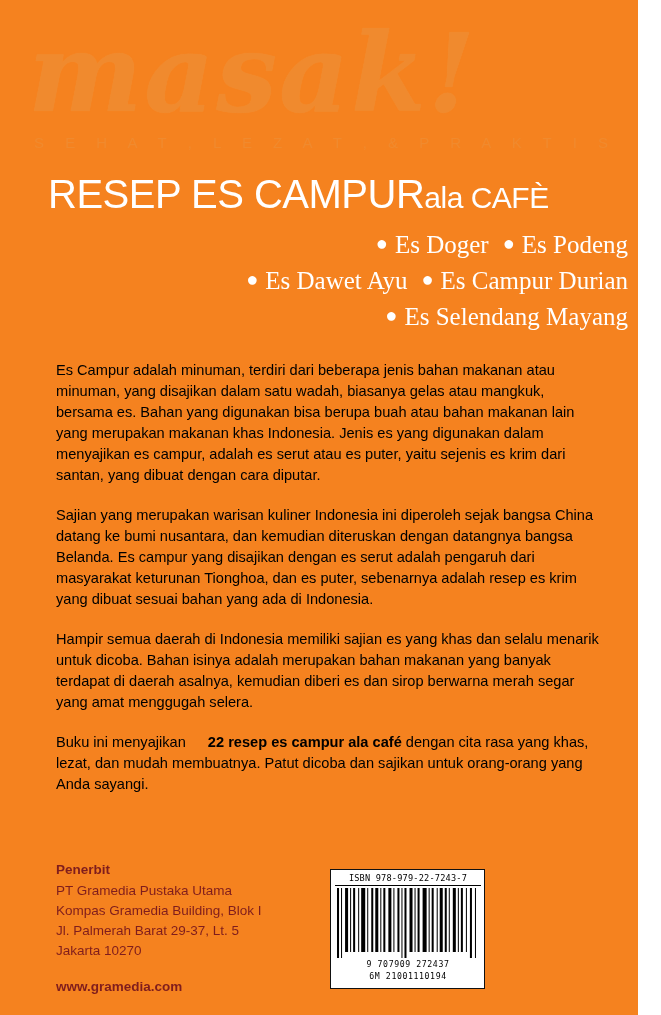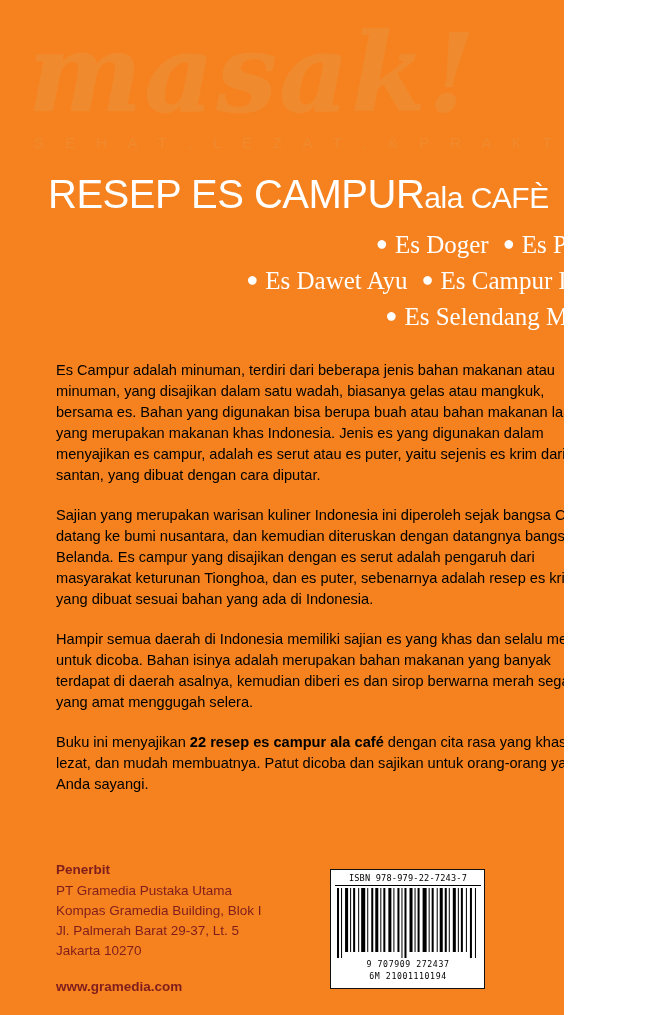--- a/index.html
+++ b/index.html
@@ -8,21 +8,21 @@
     background: #ffffff;
   }
   body {
     width: 661px;
     height: 1015px;
     font-family: "DejaVu Sans", sans-serif;
     overflow: hidden;
   }
   .cover {
     position: relative;
-    width: 564px;
+    width: 638px;
     height: 1015px;
     background: #f5821f;
     box-sizing: border-box;
     overflow: hidden;
   }
   
   .brand-wrap {
     position: absolute;
     left: 28px;
     top: 22px;
@@ -103,20 +103,21 @@
     color: #000000;
     font-family: "Liberation Sans", sans-serif;
     font-size: 14.6px;
     line-height: 21px;
   }
   .body-text p {
     margin: 0 0 19px 0;
   }
   .body-text b {
     font-weight: bold;
+    margin-left: 18px;
   }
   
   .publisher {
     position: absolute;
     left: 56px;
     top: 860px;
     color: #7f1d1d;
     font-family: "Liberation Sans", sans-serif;
     font-size: 13.5px;
     line-height: 20px;

